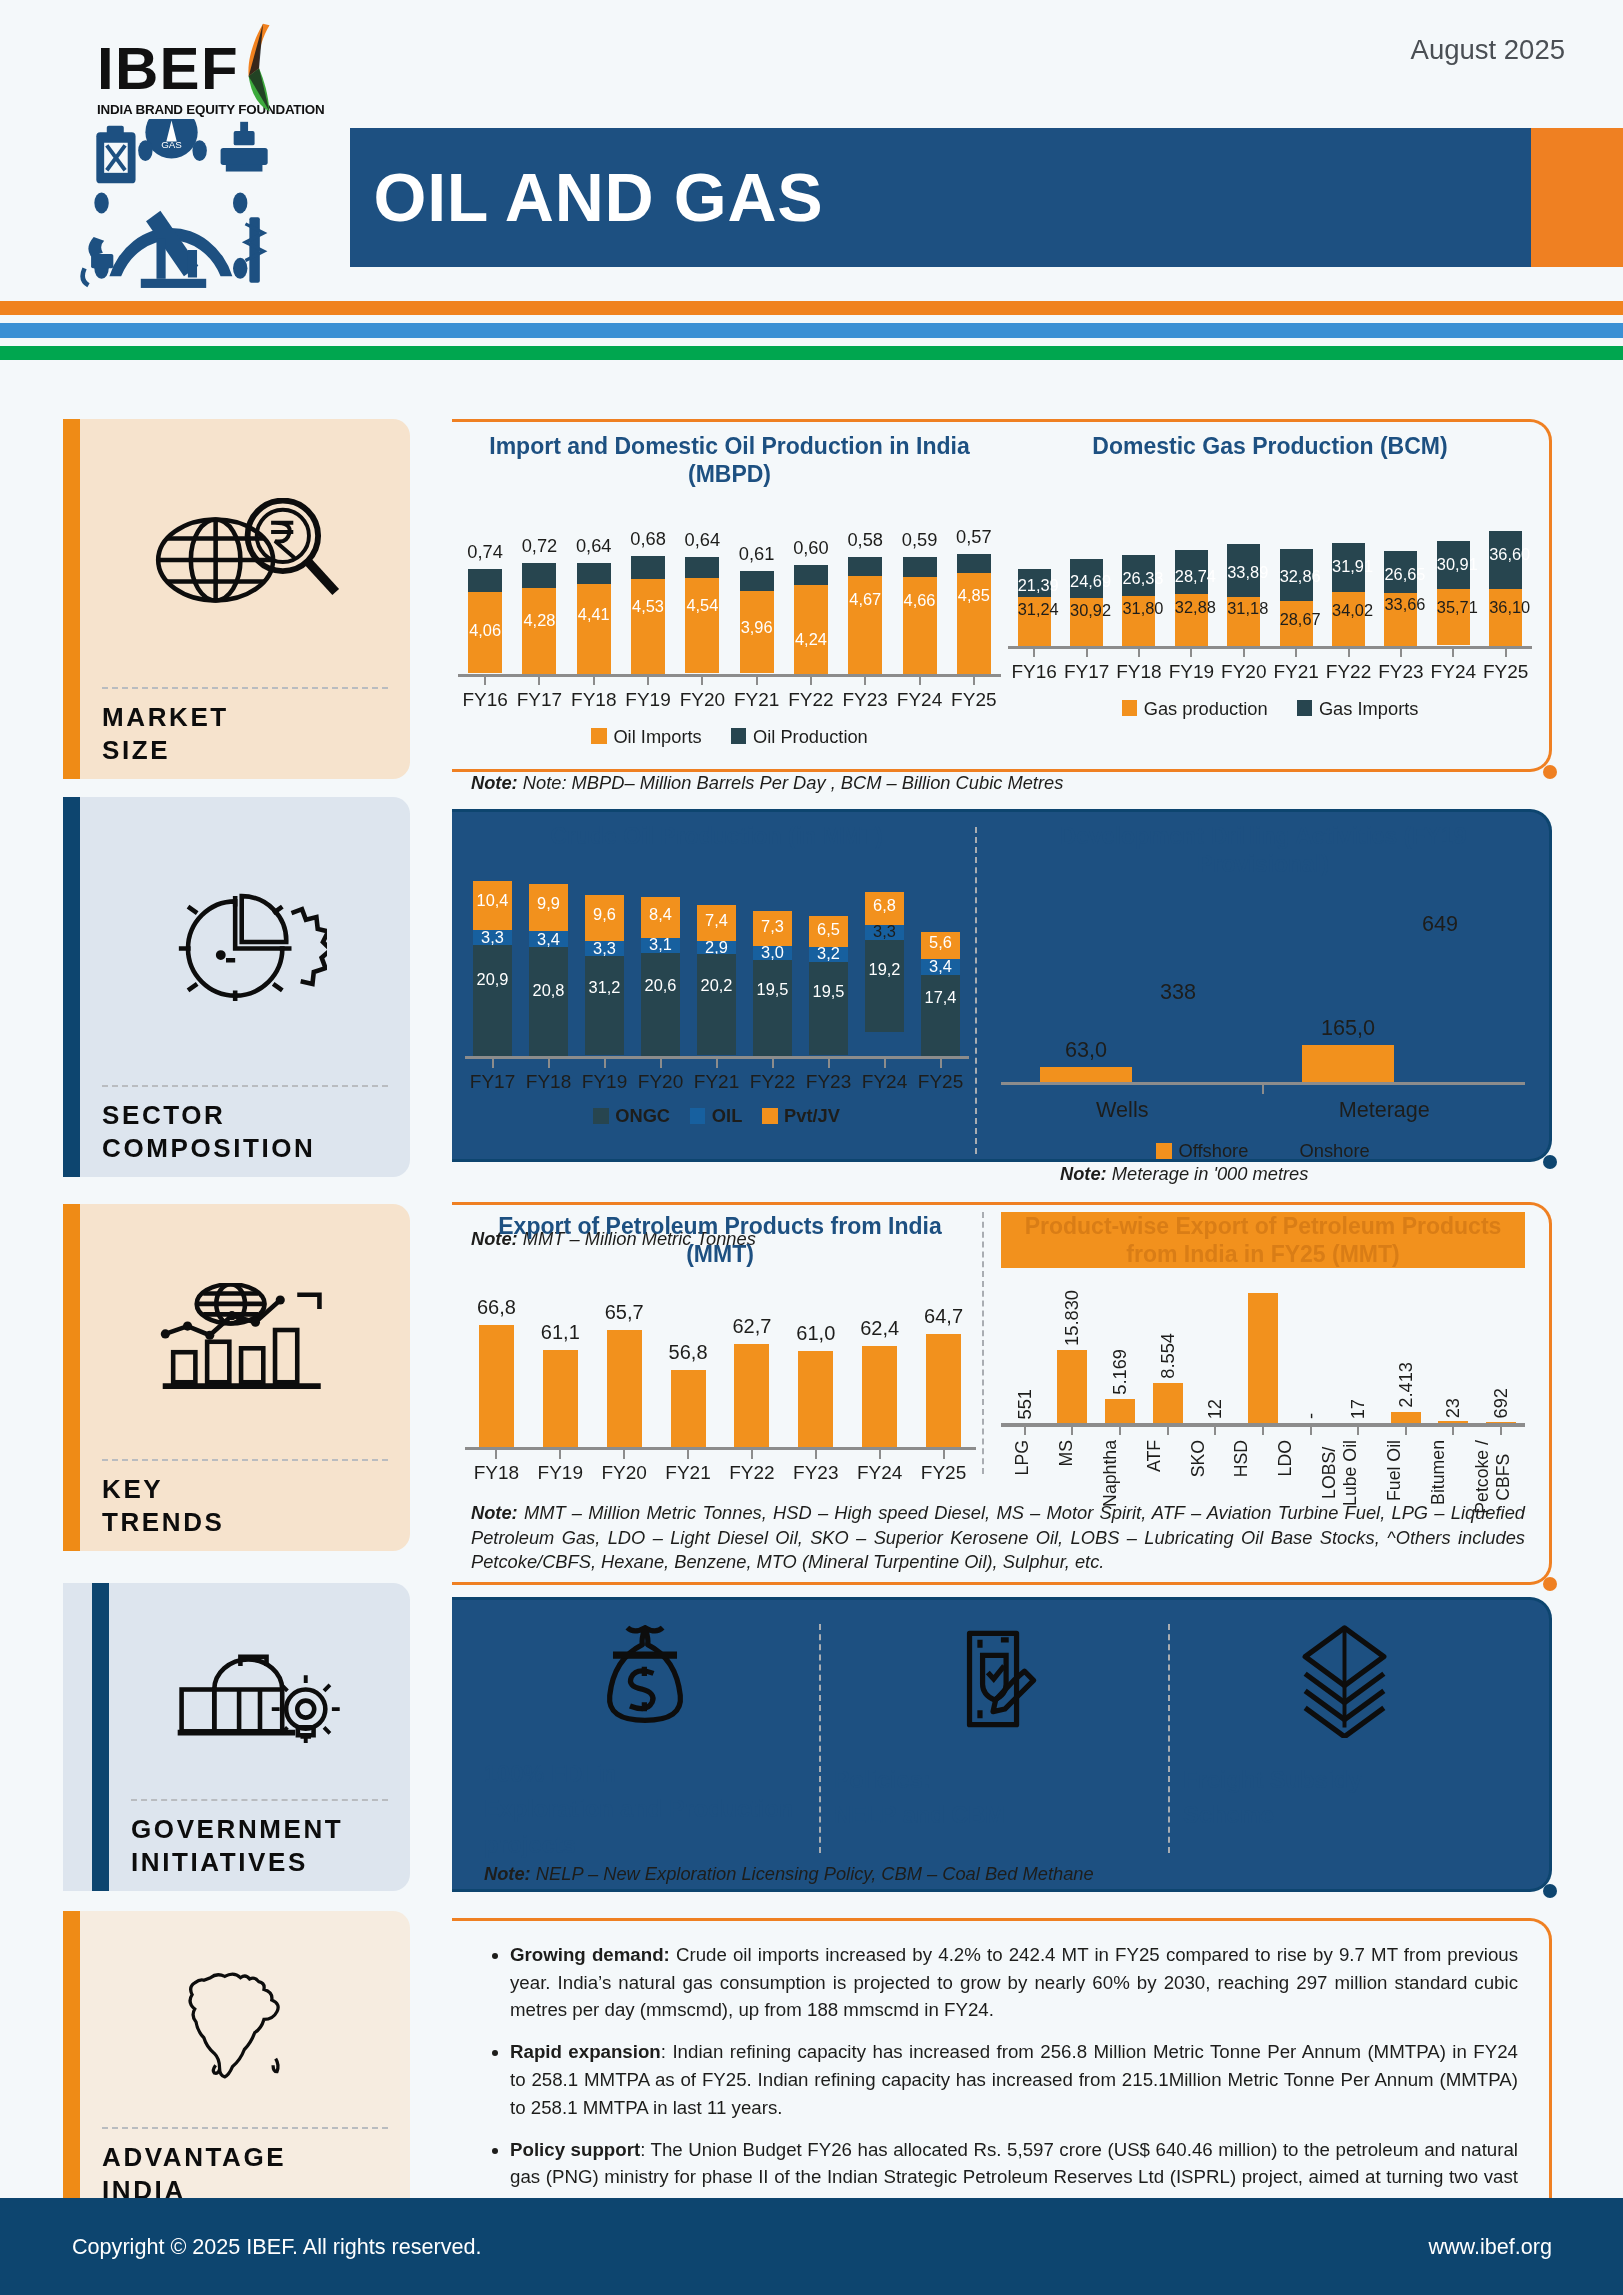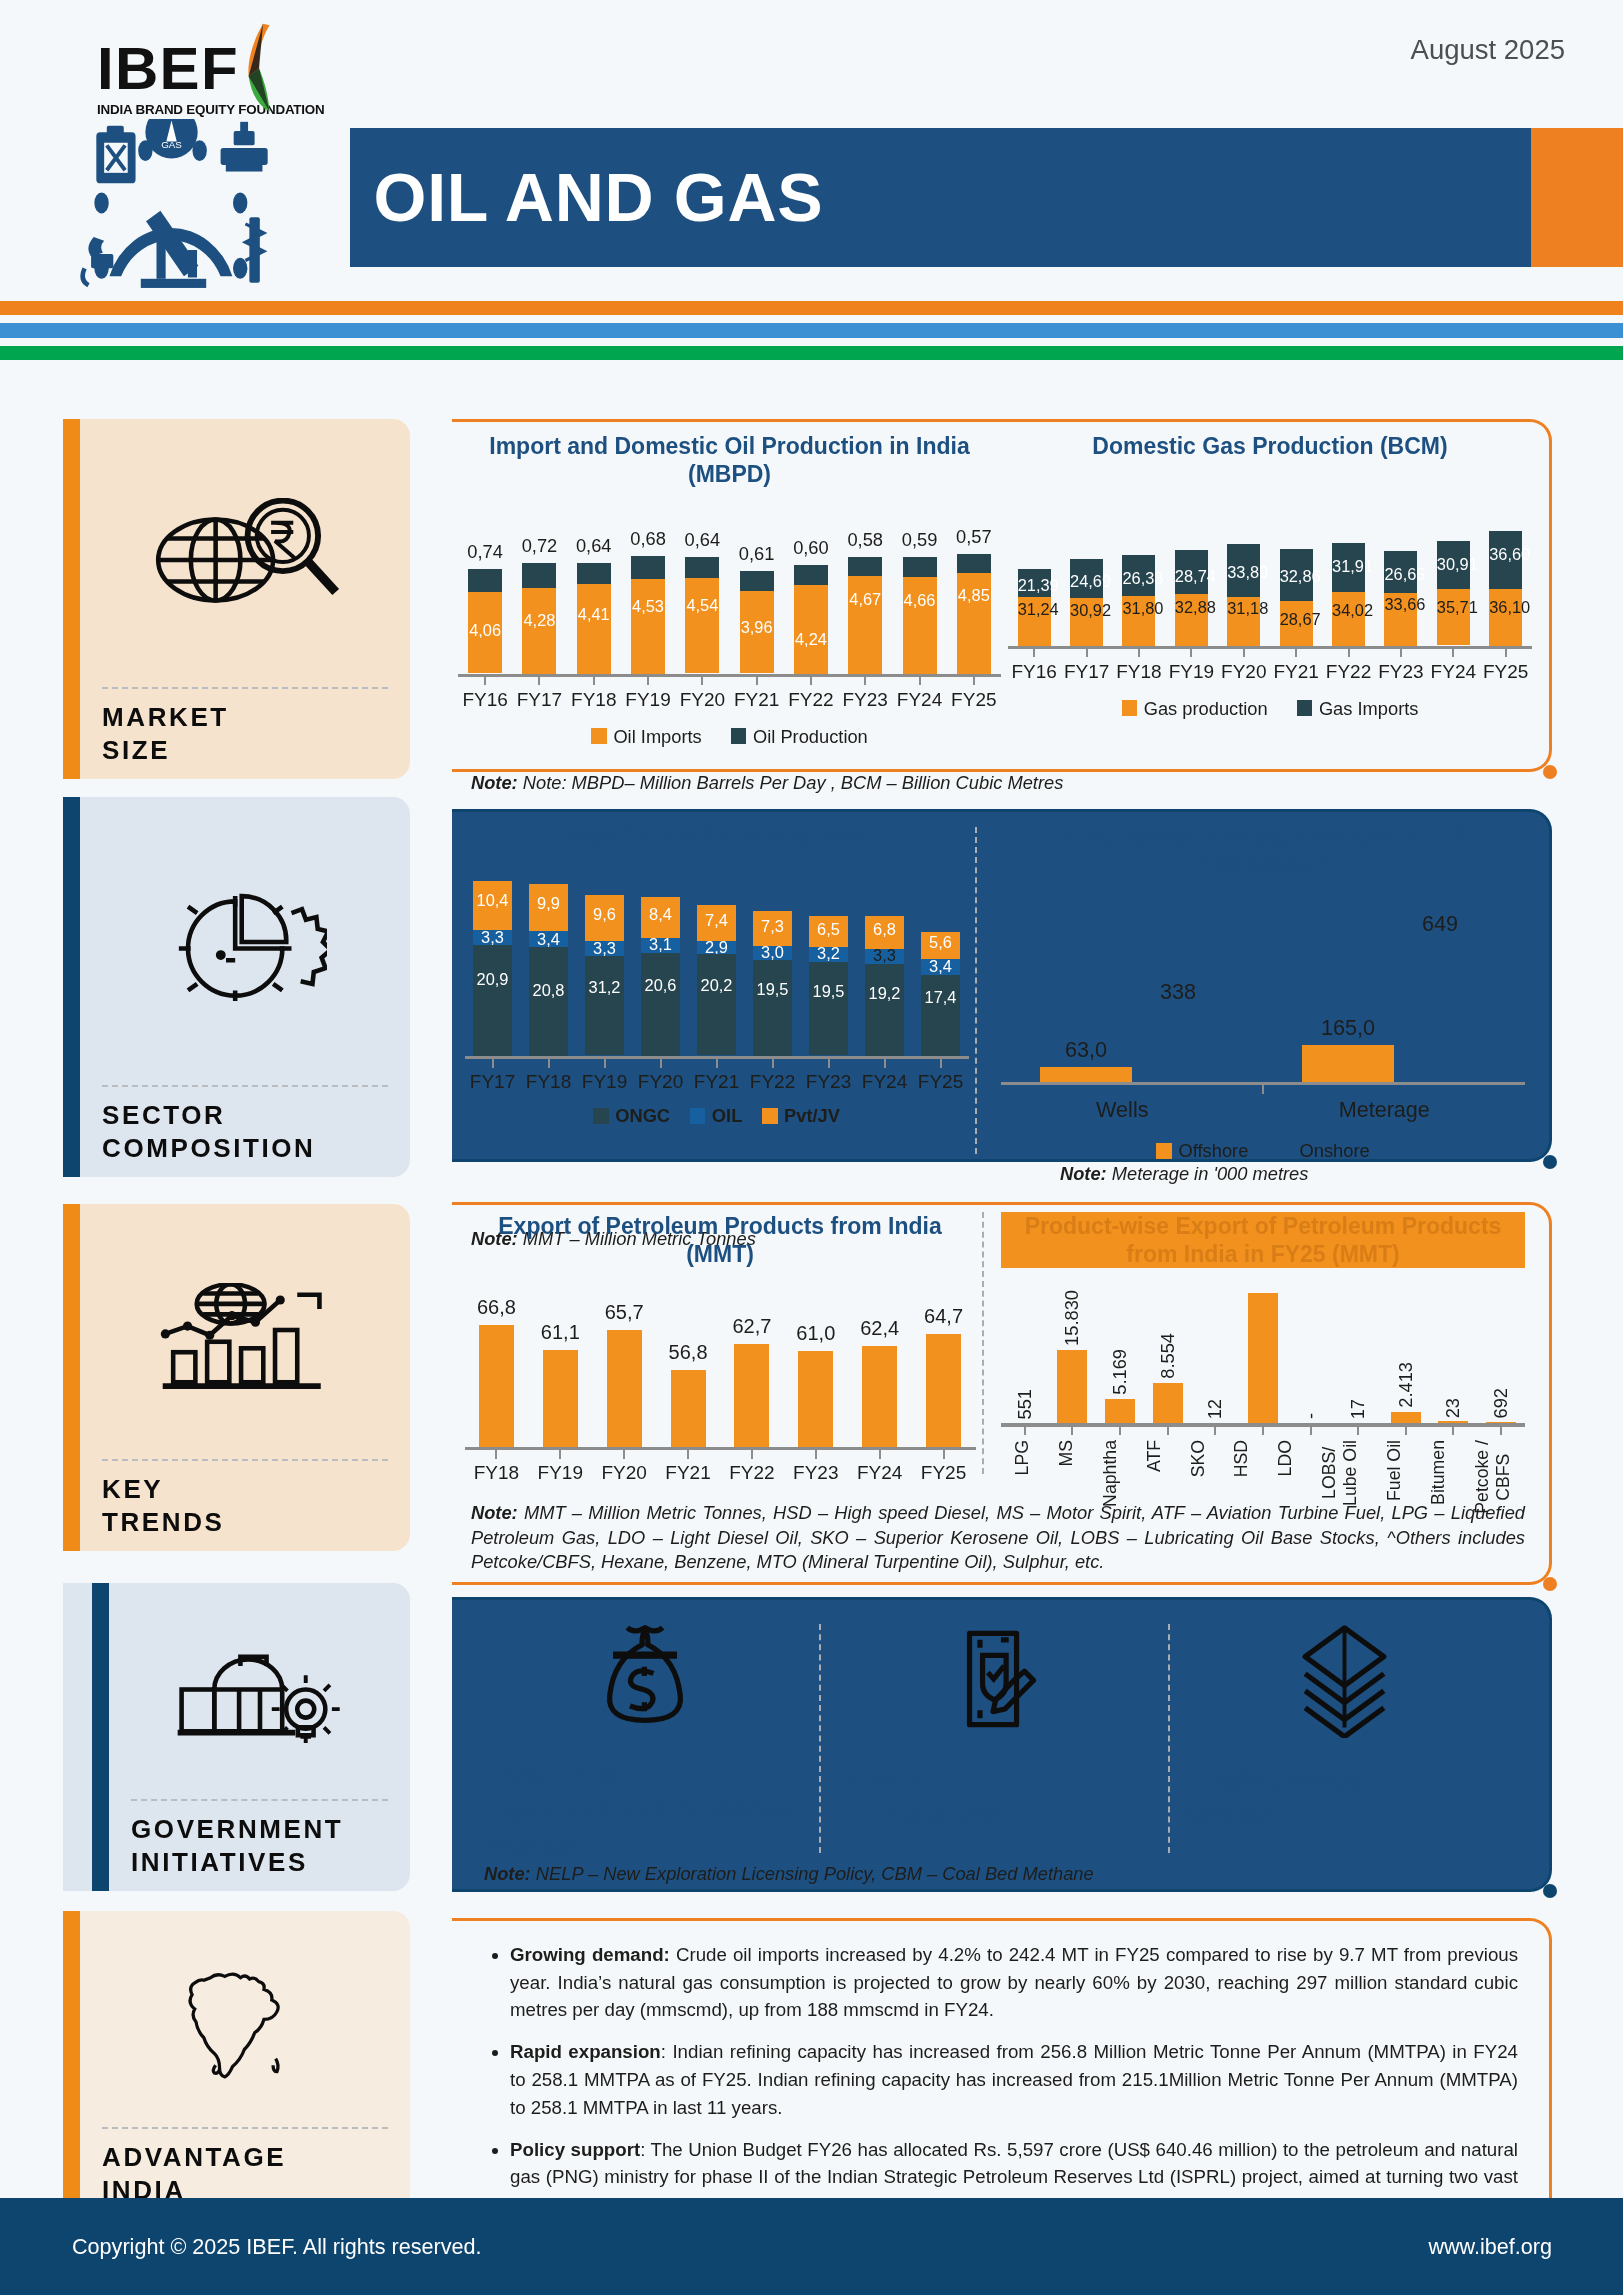--- a/index.html
+++ b/index.html
@@ -608,21 +608,21 @@
             <div class="seg orange" style="height:31px;">
               <div class="seg-lbl" style="top:3.9px;">6,5</div>
             </div>
             <div class="seg mblue" style="height:15.7px;">
               <div class="seg-lbl" style="top:-2.6px;">3,2</div>
             </div>
             <div class="seg teal" style="height:93px;">
               <div class="seg-lbl" style="top:19.6px;">19,5</div>
             </div>
           </div>
-        <div class="bargrp" style="width:39px;height:140px;">
+        <div class="bargrp" style="width:39px;height:164px;">
             <div class="seg orange" style="height:33px;">
               <div class="seg-lbl" style="top:3.9px;">6,8</div>
             </div>
             <div class="seg mblue" style="height:15.7px;">
               <div class="seg-lbl dark" style="top:-2.6px;color:#1d1d1b">3,3</div>
             </div>
             <div class="seg teal" style="height:92px;">
               <div class="seg-lbl" style="top:19.6px;">19,2</div>
             </div>
           </div>

